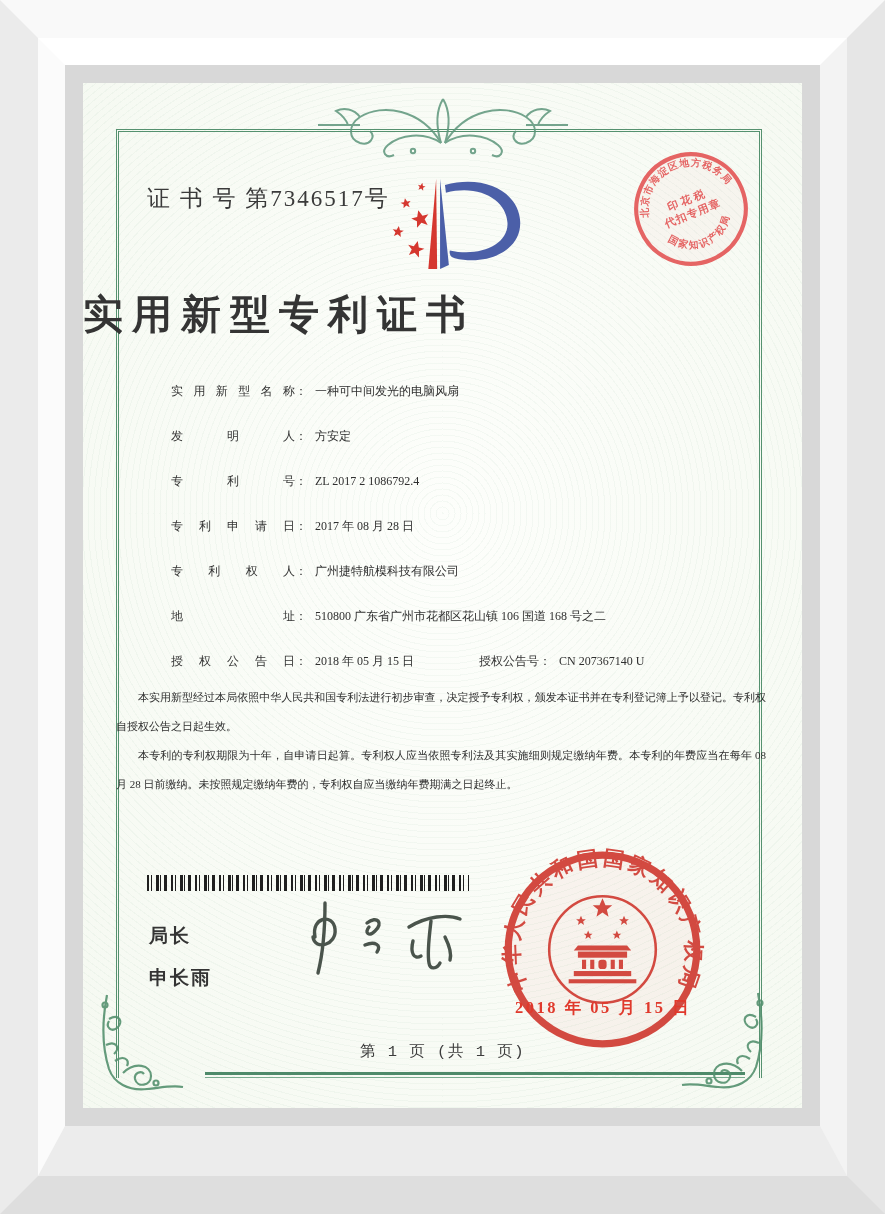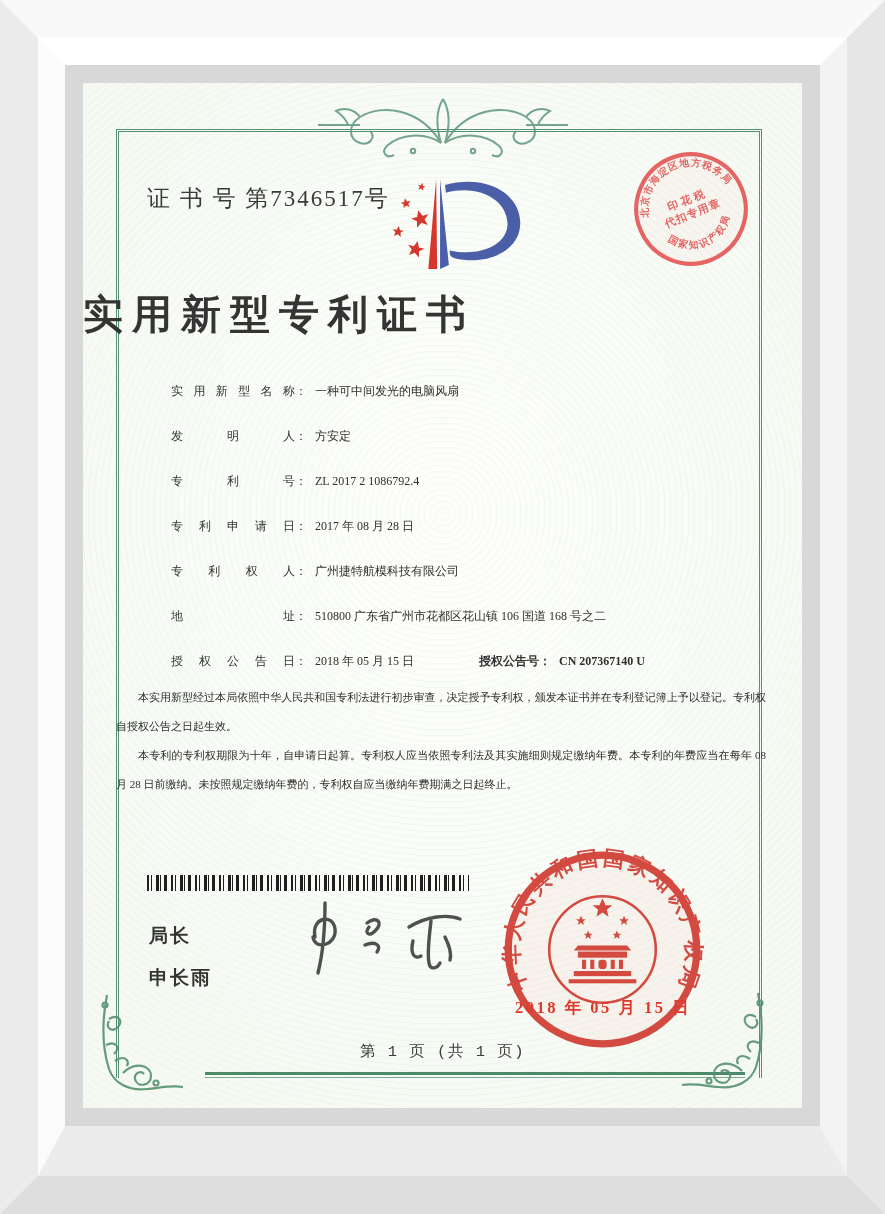--- a/index.html
+++ b/index.html
@@ -70,21 +70,21 @@
   }
   .fields{position:absolute;top:298px;left:56px;right:40px;font-size:12px;margin-left:32px;}
   .fields .row{margin-bottom:25px;line-height:20px;white-space:nowrap;}
   .flabel{
     display:inline-block;width:124px;
     text-align:justify;text-align-last:justify;
     color:#333;vertical-align:bottom;
   }
   .colon{margin-right:8px;}
   .fvalue{color:#2f2f2f;}
-  .grant-row .pair2{margin-left:62px;font-weight:bold;}
+  .grant-row .pair2{margin-left:62px;}
 
   .paragraphs{
     position:absolute;top:600px;left:33px;right:36px;
     font-size:11px;line-height:29px;color:#2e2e2e;
     text-align:justify;
   }
   .paragraphs p{margin:0;text-indent:2em;}
 
   .barcode{
     position:absolute;top:792px;left:64px;width:322px;height:16px;

